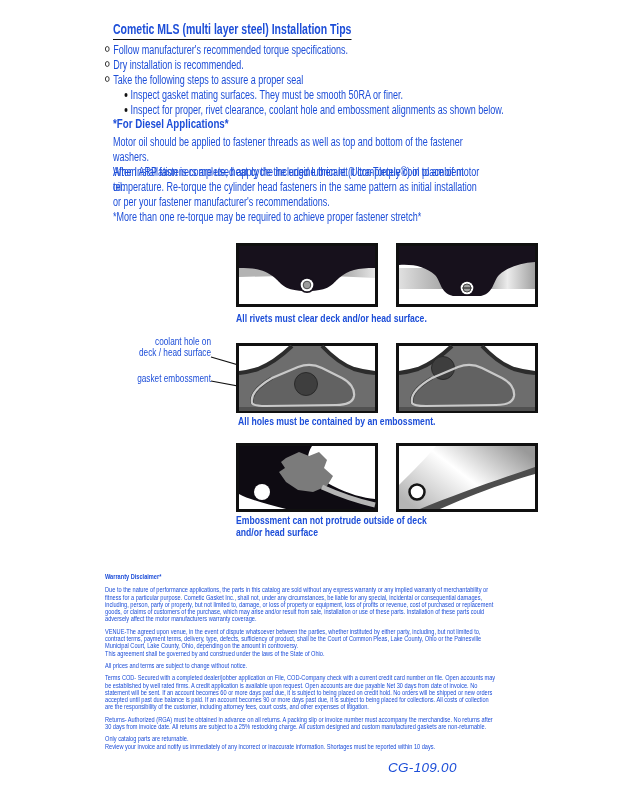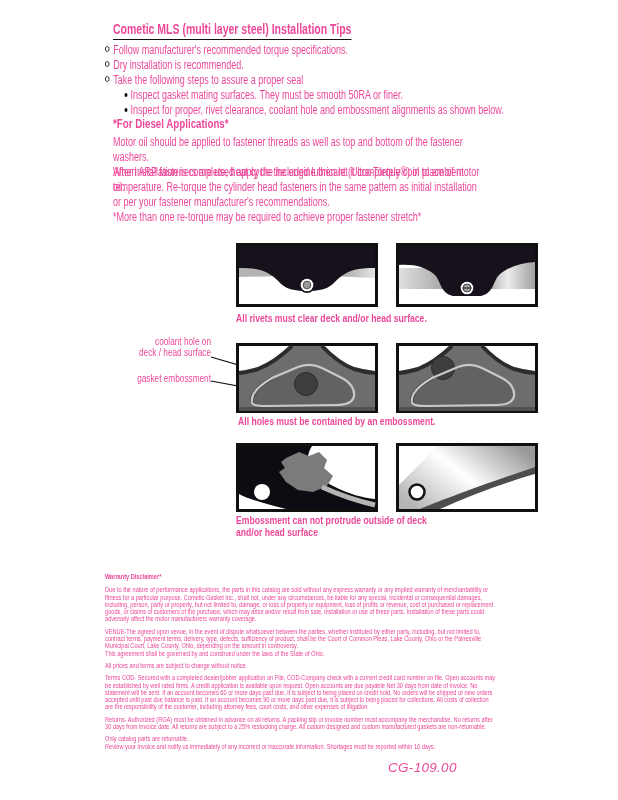--- a/index.html
+++ b/index.html
@@ -1,18 +1,18 @@
 <!DOCTYPE html>
 <html><head>
 <meta charset="utf-8">
 <style>
   html,body{margin:0;padding:0;background:#e8e8e8;}
   .page{
     position:relative;width:618px;height:800px;background:#ffffff;
-    overflow:hidden;font-family:"Liberation Sans",sans-serif;color:#ec4899;
+    overflow:hidden;font-family:"Liberation Sans",sans-serif;color:#1d4ed8;
   }
   .abs{position:absolute;}
   .tx{position:absolute;transform:scaleX(0.75);transform-origin:0 0;}
   .txr{position:absolute;transform:scaleX(0.75);transform-origin:100% 0;text-align:right;}
   .pre{white-space:pre-line;}
   .title{font-size:14px;font-weight:bold;}
   .title .u{display:inline-block;border-bottom:1.6px solid #111;padding-bottom:2px;}
   .tips{font-size:12px;line-height:15px;}
   .b-row{height:15px;white-space:nowrap;}
   .b-row.sub{padding-left:26px;}

